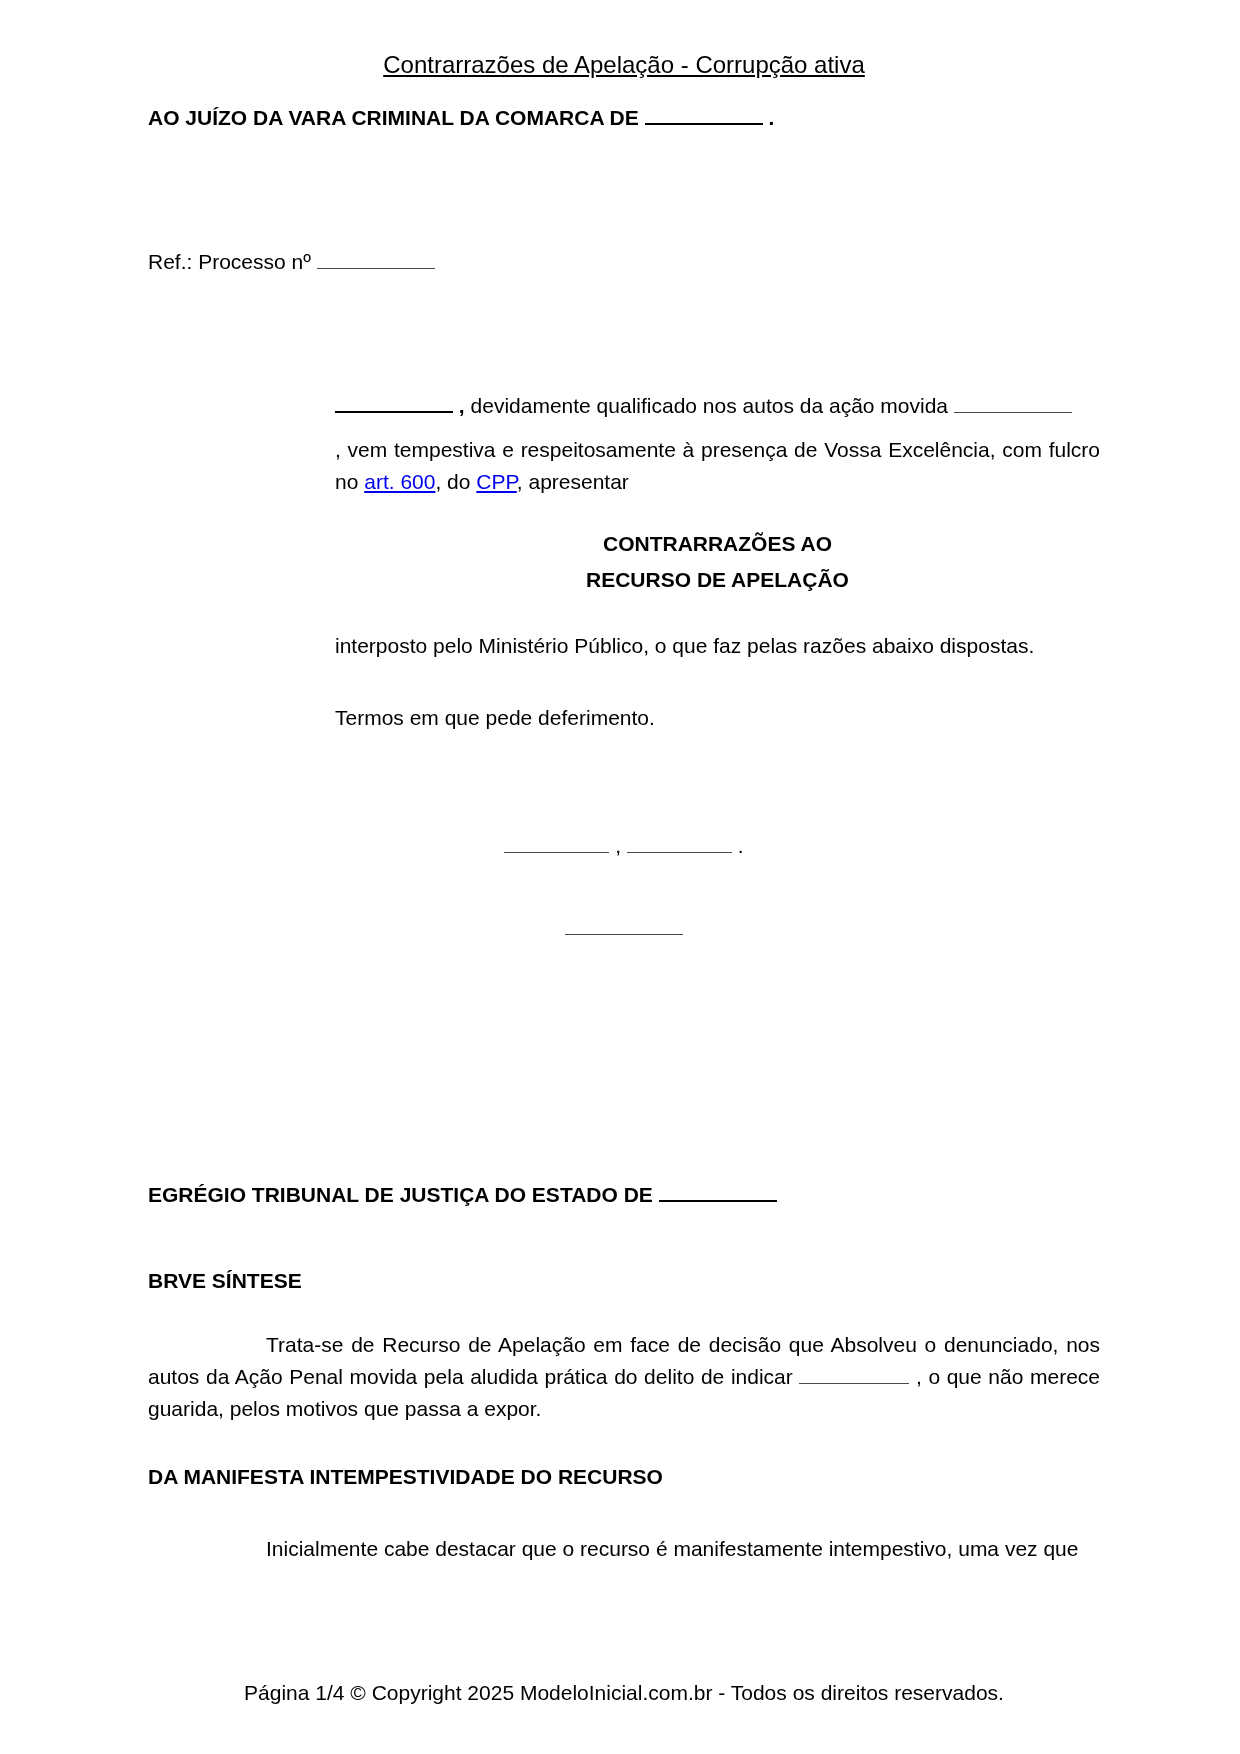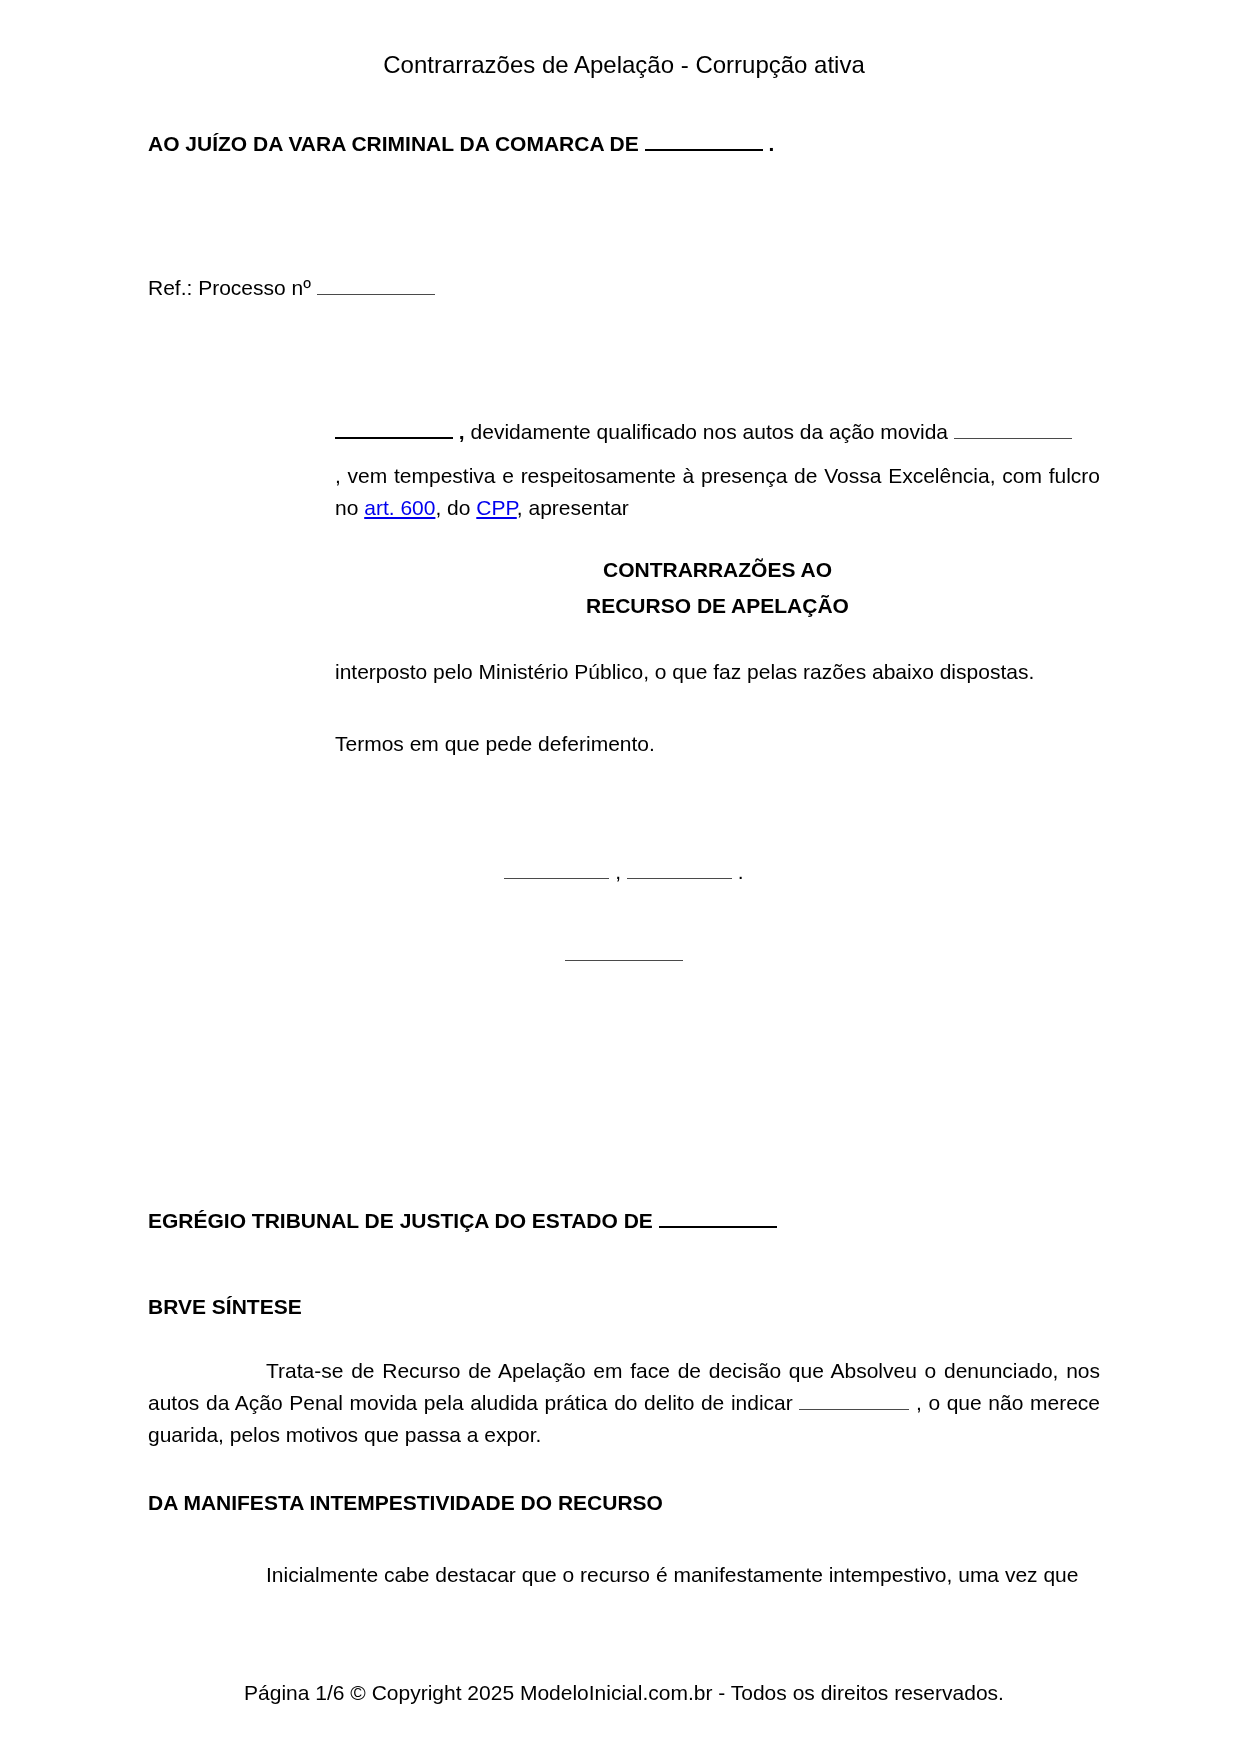--- a/index.html
+++ b/index.html
@@ -17,25 +17,26 @@
     background: #ffffff;
     padding: 50px 140px 46px 148px;
     display: flex;
     flex-direction: column;
     overflow: hidden;
   }
   .doc-title {
     text-align: center;
     font-size: 24px;
     line-height: 30px;
+    text-decoration: underline;
   }
   p { margin: 0; }
   .bold { font-weight: bold; }
   .fs { font-size: 21px; line-height: 32px; }
-  .addressee { margin-top: 48px; }
+  .addressee { margin-top: 22px; }
   .ref-line { margin-top: 112px; }
   .indent-block { margin-left: 187px; margin-top: 112px; }
   .justify { text-align: justify; }
   .p-intro2 { margin-top: 12px; }
   .center-heading { margin-top: 28px; text-align: center; line-height: 36px; }
   .p-interposto { margin-top: 32px; }
   .p-termos { margin-top: 40px; }
   .sig-row { margin-top: 96px; text-align: center; }
   .sig-name { margin-top: 50px; }
   .tribunal { margin-top: 235px; }
@@ -128,15 +129,15 @@
   <p class="fs justify p-trata">
     <span>Trata-se de Recurso de Apelação em face de decisão que Absolveu o denunciado, nos autos da Ação Penal movida pela aludida prática do delito de indicar</span>
     <span class="blank w110"></span>
     <span>, o que não merece guarida, pelos motivos que passa a expor.</span>
   </p>
 
   <p class="fs bold intemp">DA MANIFESTA INTEMPESTIVIDADE DO RECURSO</p>
 
   <p class="fs justify p-inicial">Inicialmente cabe destacar que o recurso é manifestamente intempestivo, uma vez que</p>
 
-  <div class="footer">Página 1/6 © Copyright 2025 ModeloInicial.com.br - Todos os direitos reservados.</div>
+  <div class="footer">Página 1/4 © Copyright 2025 ModeloInicial.com.br - Todos os direitos reservados.</div>
 
 </div>
 
 </body></html>

